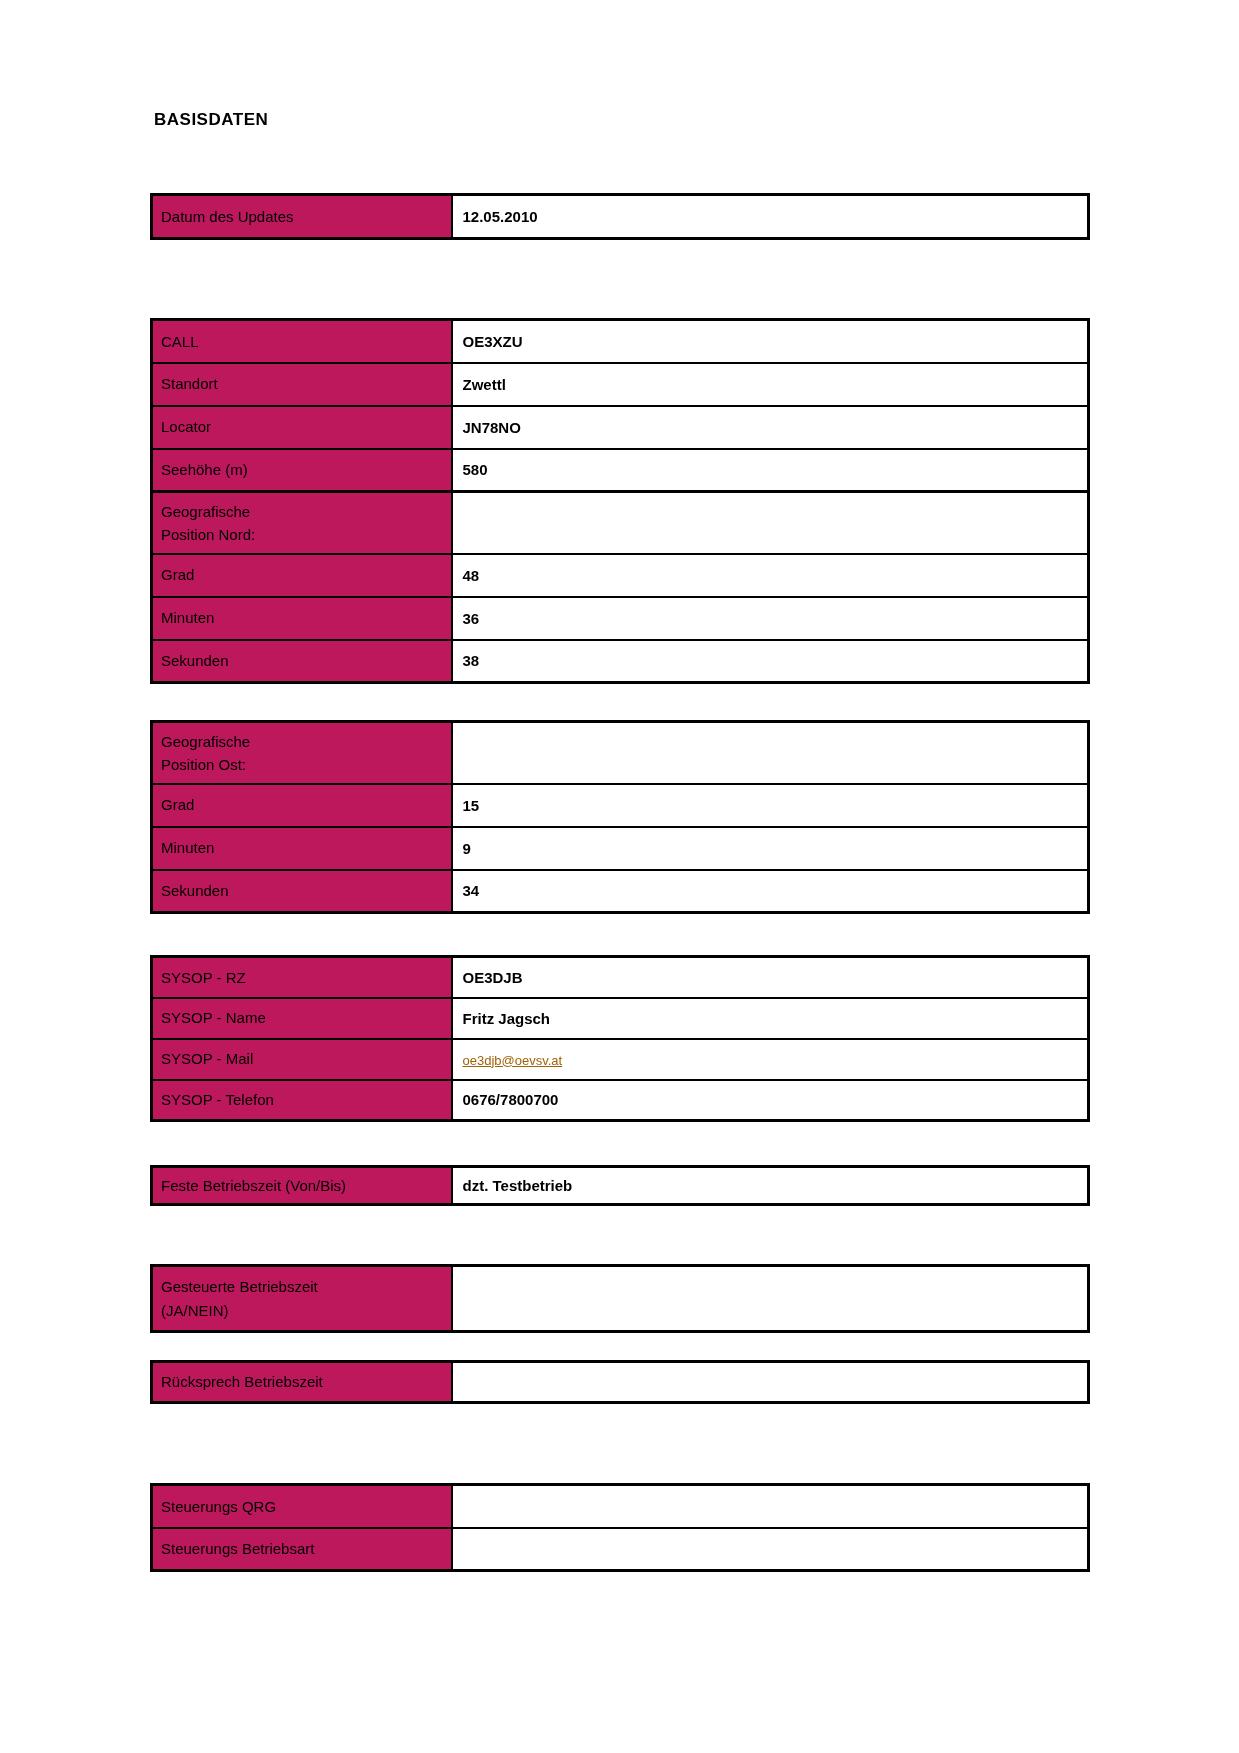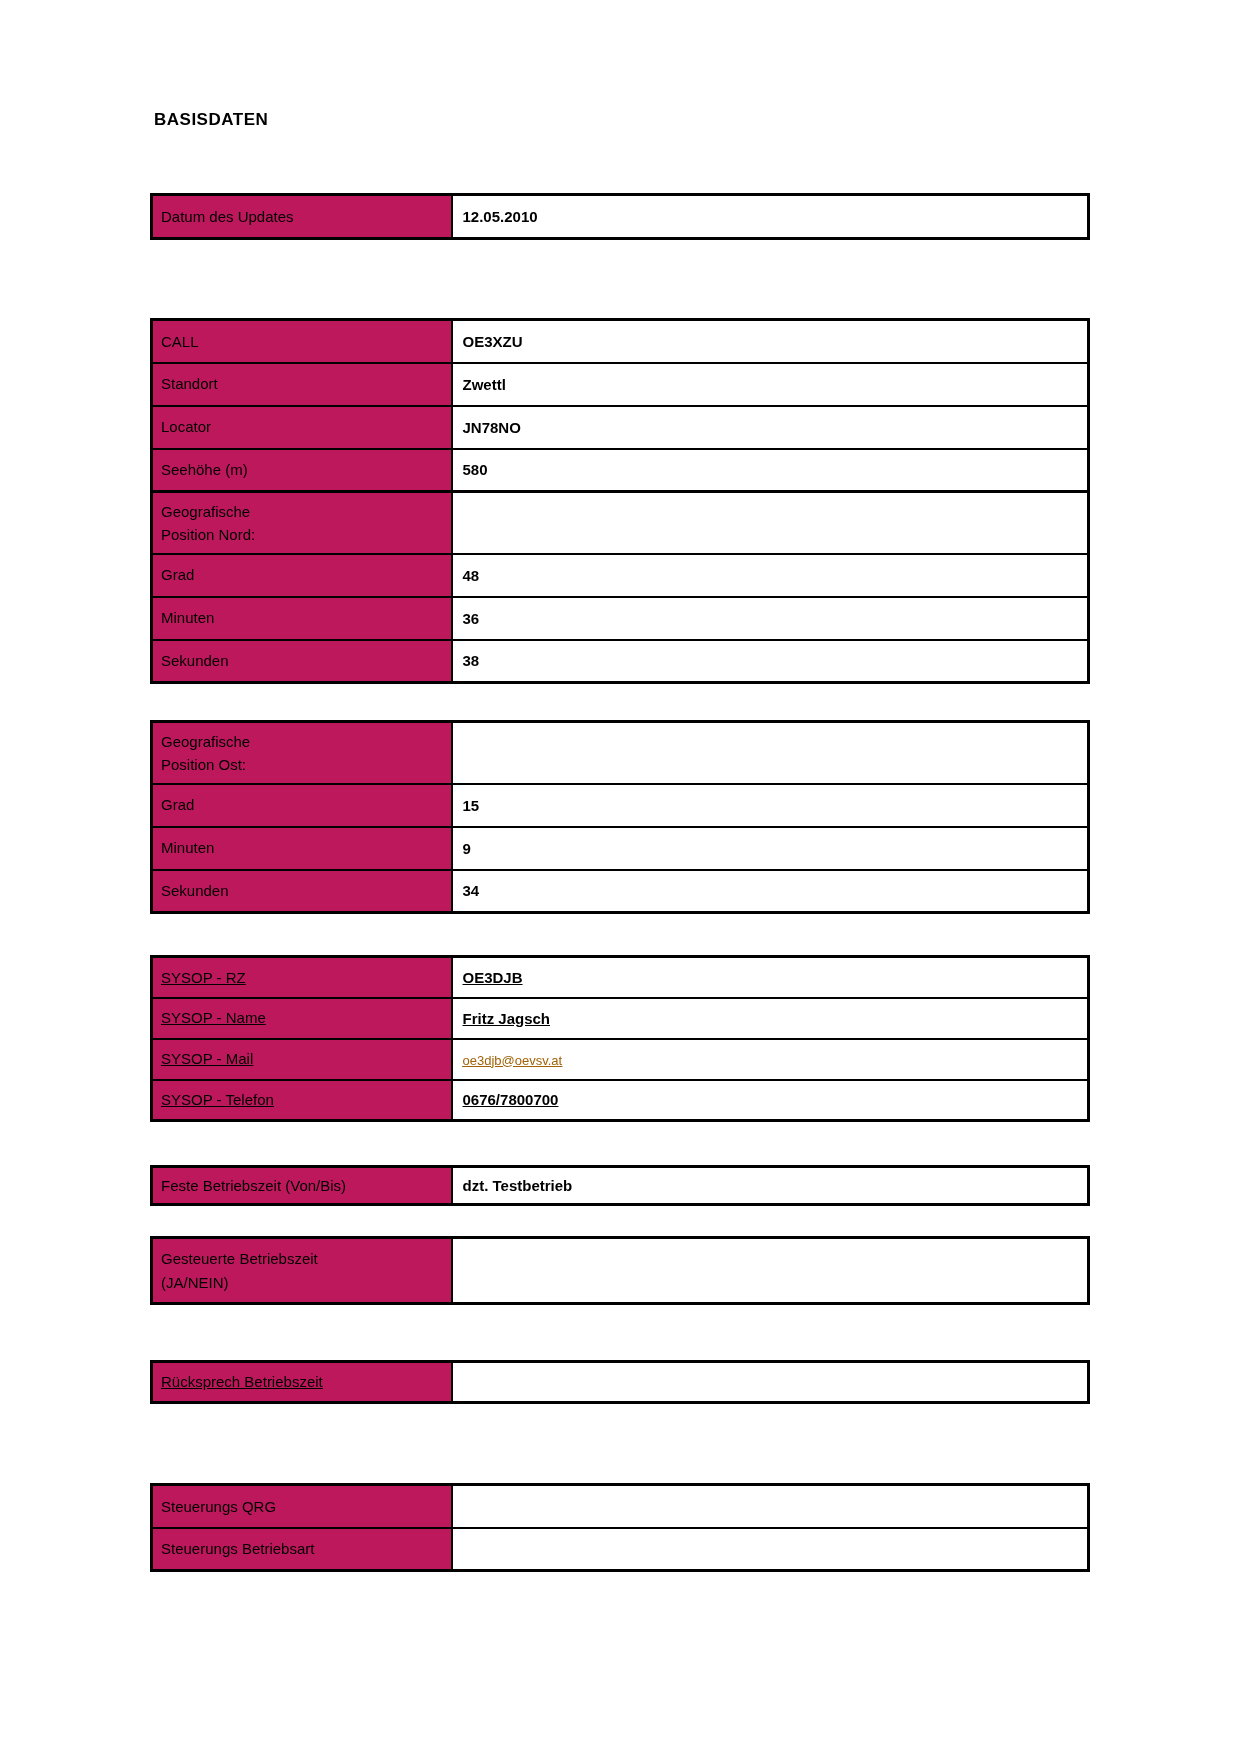--- a/index.html
+++ b/index.html
@@ -60,33 +60,33 @@
     padding: 2px 10px;
   }
   .mail-link {
     font-size: 13px;
     font-weight: normal;
     color: #a16207;
     text-decoration: underline;
     cursor: pointer;
   }
   tr.r38 { height: 38px; }
-  tr.r41 { height: 41px; text-decoration: underline; }
+  tr.r41 { height: 41px; }
   tr.r43 { height: 43px; }
   tr.r44 { height: 44px; }
   tr.r62 { height: 62px; }
   tr.r66 { height: 66px; }
   
   .t-datum       { top: 193px; }
   .t-standort    { top: 278px; margin-top: 40px; }
   .t-geonord     { top: 490px; }
   .t-geoost      { top: 720px; }
   .t-sysop       { top: 955px; }
   .t-feste       { top: 1165px; }
-  .t-gesteuerte  { top: 1236px; }
+  .t-gesteuerte  { top: 1264px; }
   .t-rueck       { top: 1360px; }
   .t-steuer      { top: 1483px; }
 </style>
 </head>
 <body>
 
 <div class="page">
   <div class="content">
 
     <div class="page-title">BASISDATEN</div>

